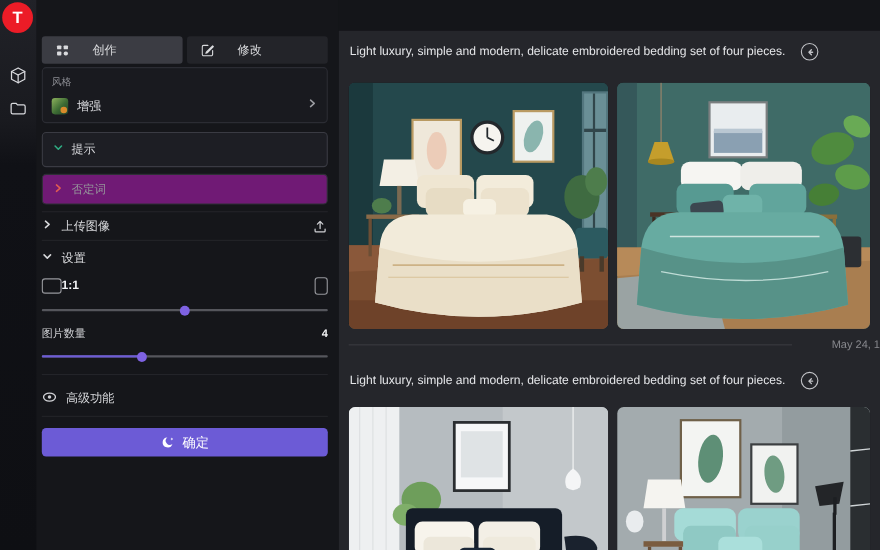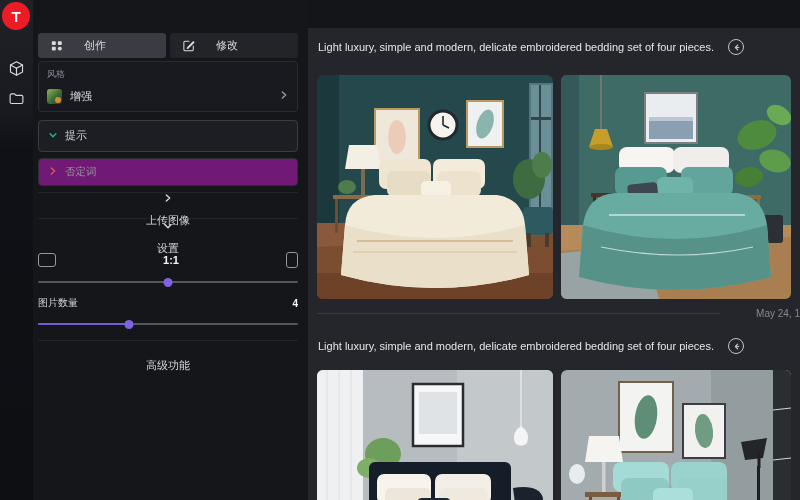--- a/index.html
+++ b/index.html
@@ -33,31 +33,31 @@
   .style-thumb:after { content:""; position:absolute; right:1px; bottom:1px; width:6px; height:6px;
                        border-radius:50%; background:#d98b2b; }
   .style-value { font-size:11px; color:#e0e1e5; flex:1; }
 
   .prompt-box { margin-top:8px; background:#1d1e24; border-color:#3a3b43; padding:7px 9px 8px 9px; }
   .sec-head { display:flex; align-items:center; gap:7px; font-size:11px; color:#d3d4d8; }
   .prompt-text { margin-top:5px; font-size:10.5px; line-height:1.55; color:#e9eaed; }
   .neg-box { margin-top:6px; border-color:#2e2f36; background:#701a75; padding:6px 9px; }
   .neg-box .sec-head { color:#95969b; font-size:10.5px; }
 
-  .row-line { display:flex; align-items:center; gap:8px; height:27px; font-size:11px; color:#d6d7da;flex-direction:column; }
+  .row-line { display:flex; align-items:center; gap:8px; height:27px; font-size:11px; color:#d6d7da; }
   .upload-row { margin-top:6px; border-top:1px solid #232429; border-bottom:1px solid #232429; }
   .settings-head { margin-top:2px; }
   .chev svg { width:10px; height:10px; fill:none; stroke-width:1.7; stroke-linecap:round; stroke-linejoin:round; }
   .chev-gray svg { stroke:#9b9ca1; } .chev-white svg { stroke:#d6d7da; }
   .spacer { flex:1; }
 
   .aspect-row { display:flex; align-items:center; margin-top:4px; }
   .ratio-ic { width:18px; height:14px; border:1px solid #97989d; border-radius:3px; }
   .ratio-ic.portrait { width:12px; height:16px; }
-  .ratio-val { flex:1; text-align:center; font-size:11px; font-weight:bold; color:#f2f3f5; }
+  .ratio-val { flex:1; font-size:11px; font-weight:bold; color:#f2f3f5; }
 
   .slider { position:relative; height:8px; margin:10px 0 4px 0; }
   .slider .track { position:absolute; top:3px; left:0; right:0; height:2px; background:#55565c; border-radius:1px; }
   .slider .fill { position:absolute; top:3px; left:0; height:2px; background:#6c5bd6; border-radius:1px; }
   .slider .handle { position:absolute; top:0; width:9px; height:9px; border-radius:50%; background:#7e62e2; transform:translateX(-50%); }
 
   .count-row { display:flex; align-items:center; margin-top:10px; font-size:10px; color:#d2d3d7; }
   .count-val { font-weight:bold; color:#f2f3f5; }
 
   .adv-row { margin-top:12px; border-top:1px solid #232429; padding-top:9px; height:32px; }
@@ -199,20 +199,29 @@
   </div>
 
   <div class="row-line adv-row">
     <svg viewBox="0 0 16 16">
         <ellipse cx="8" cy="8" rx="6.2" ry="4.2"></ellipse>
         <circle cx="8" cy="8" r="1.8" fill="#cfd0d4" stroke="none"></circle>
       </svg>
     <span>高级功能</span>
   </div>
 
+  <div class="panel-footer">
+    <button class="confirm-btn">
+      <svg viewBox="0 0 16 16">
+          <path d="M13.2 9.3A5.6 5.6 0 1 1 7.6 2a4.4 4.4 0 0 0 5.6 7.3Z"></path>
+          <path d="m12.6 2.2.5 1.1 1.1.5-1.1.5-.5 1.1-.5-1.1-1.1-.5 1.1-.5Z"></path>
+        </svg>
+      <span>确定</span>
+    </button>
+  </div>
 </div>
 
 <div class="main">
 
   <div class="prompt-row">
     <span>Light luxury, simple and modern, delicate embroidered bedding set of four pieces.</span>
     <span class="reuse-btn">
         <svg viewBox="0 0 12 12">
           <path d="M7.5 3 4.5 6l3 3M4.5 6H9"></path>
         </svg>

